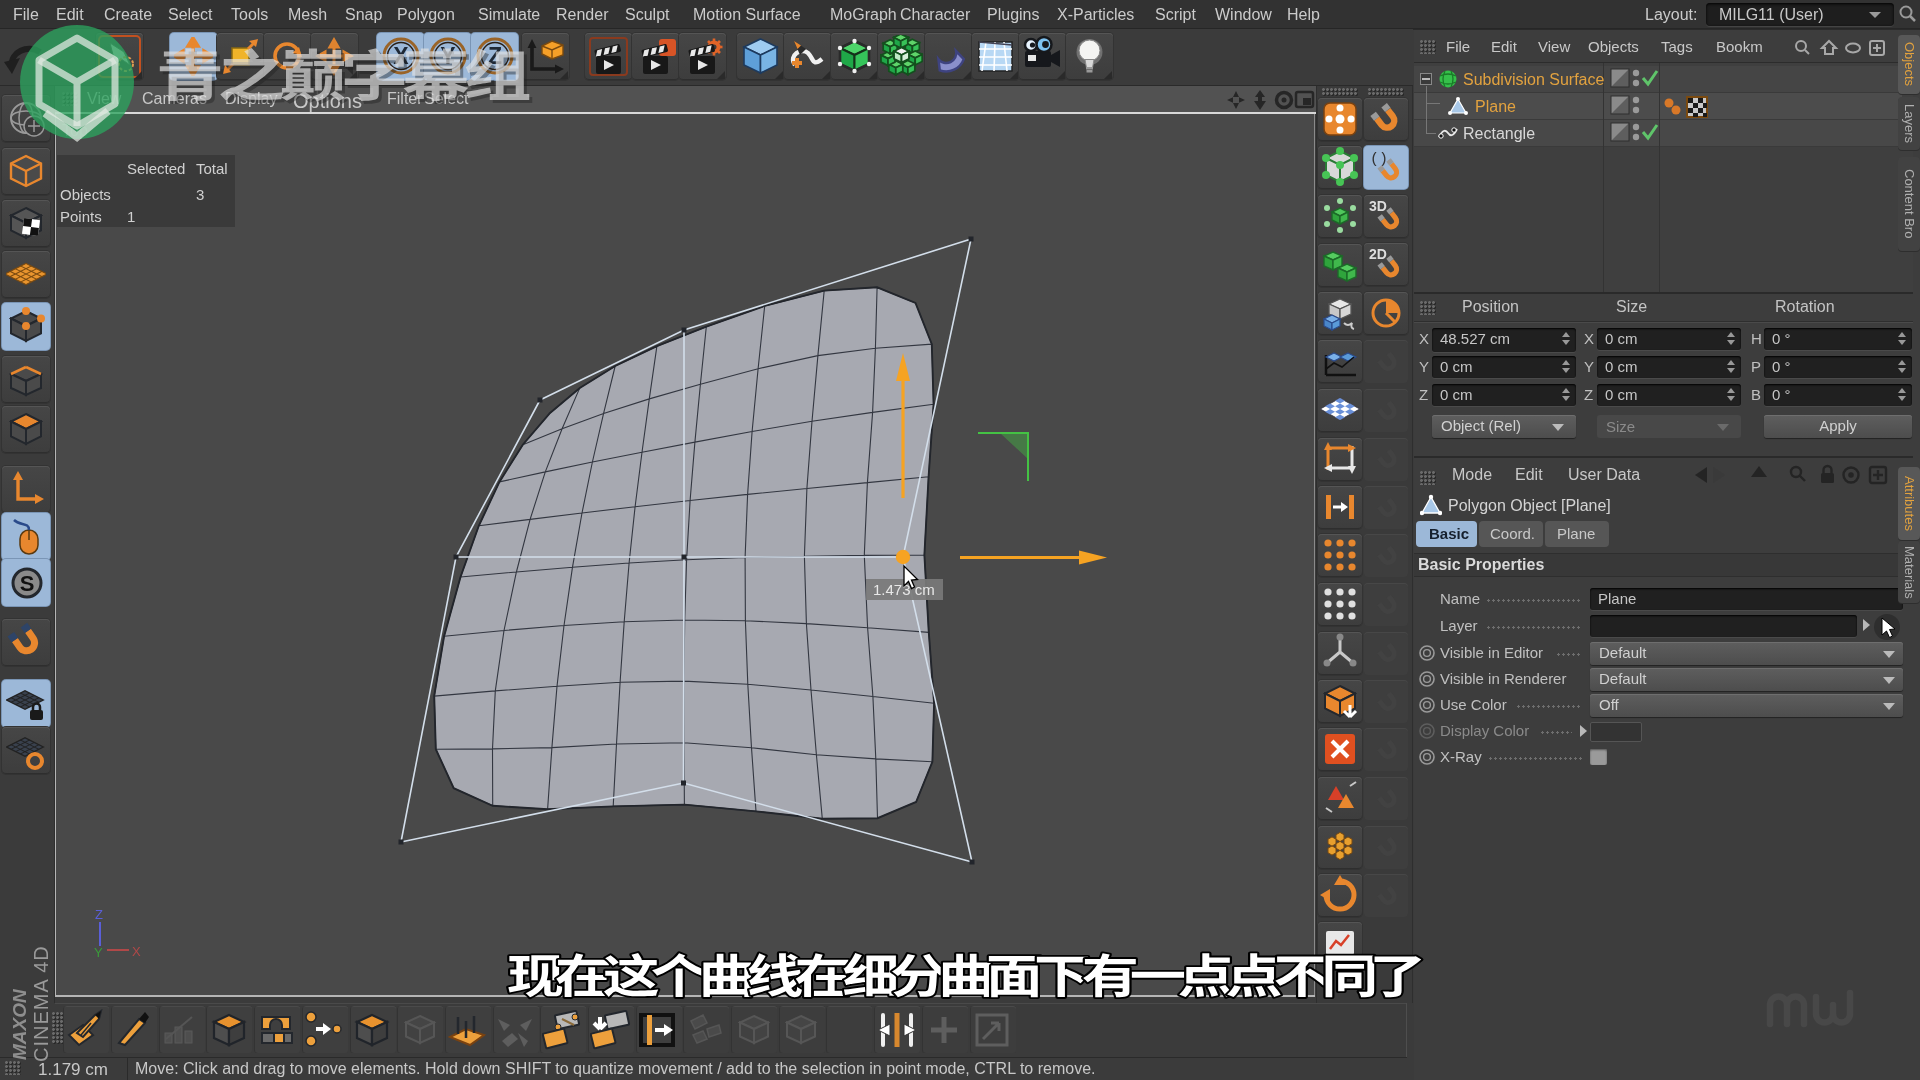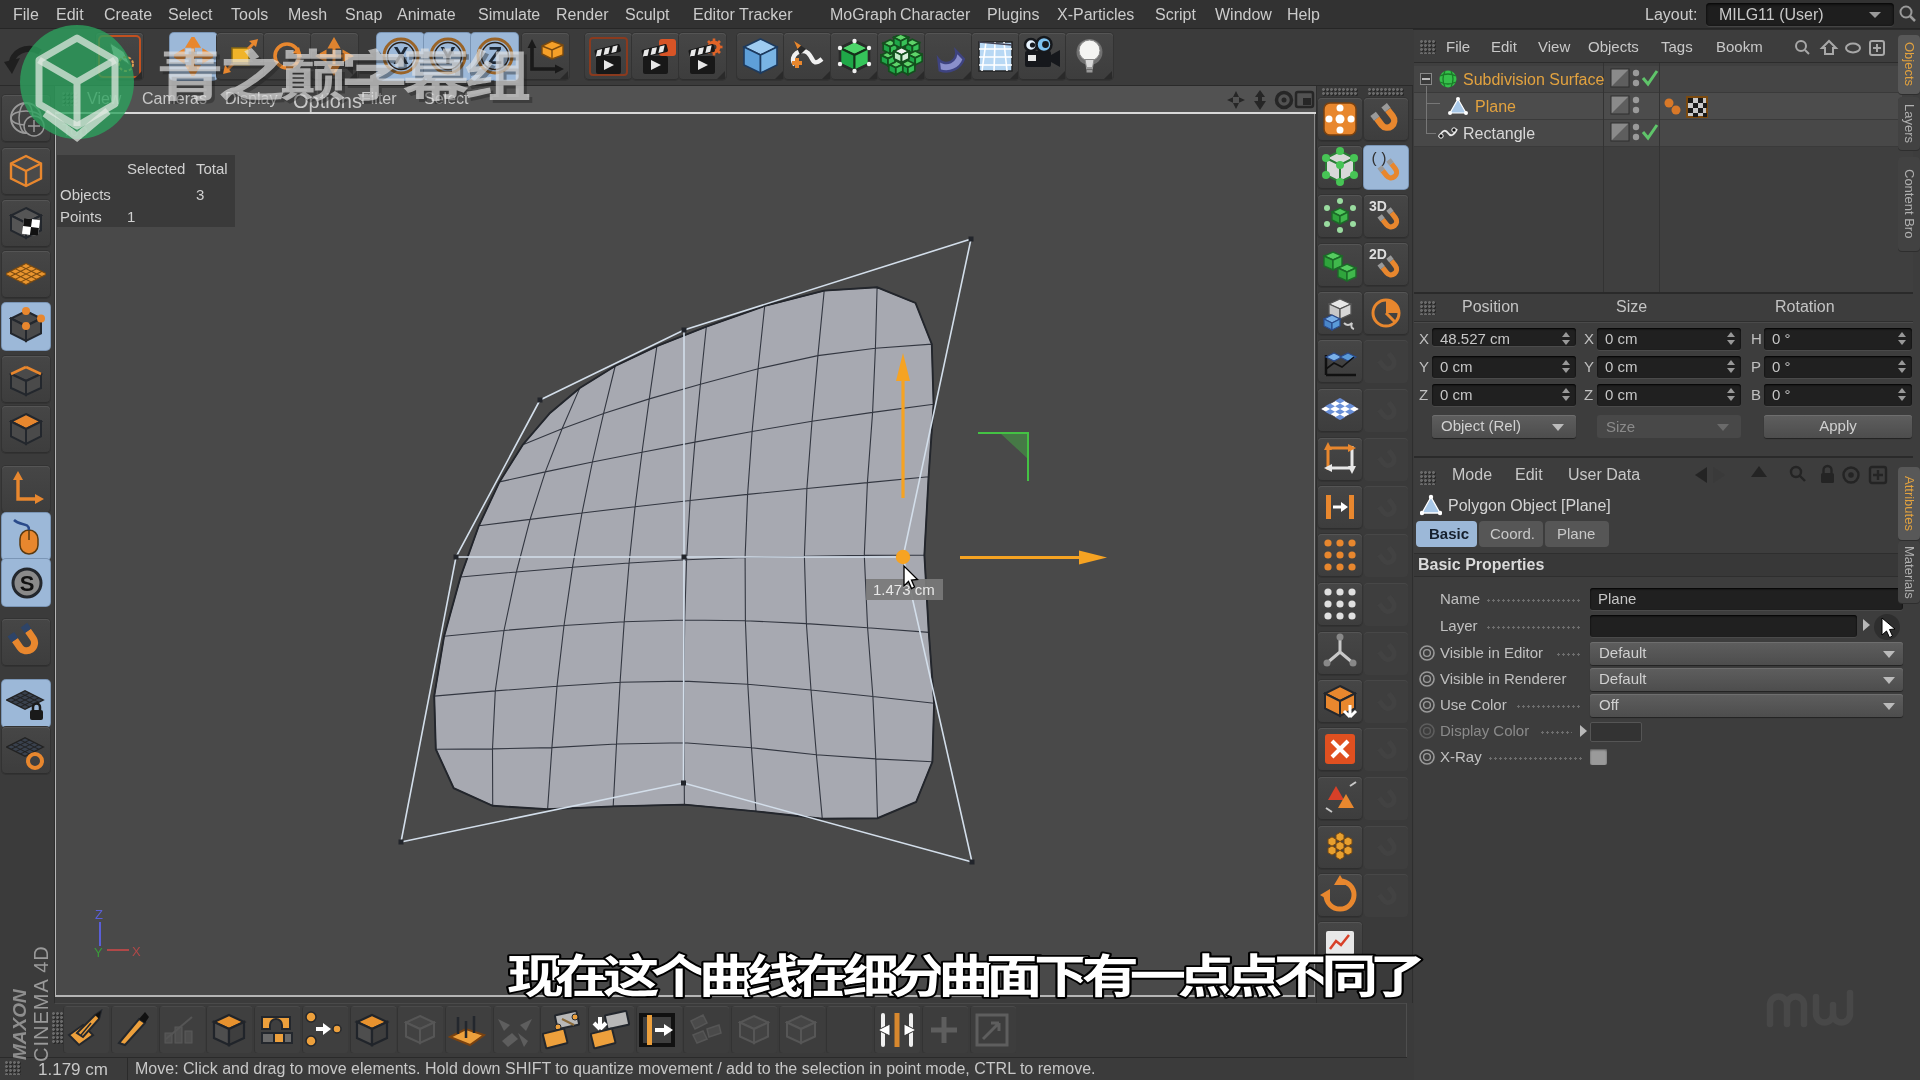--- a/index.html
+++ b/index.html
@@ -9,25 +9,25 @@
 .grip{position:absolute;width:16px;height:14px;background-image:radial-gradient(circle at 1.5px 1.5px,#6a6a6a 1.2px,transparent 1.6px),radial-gradient(circle at 1.5px 1.5px,#262626 1.2px,transparent 1.6px);background-size:4px 4px;background-position:0 0,1px 1px}
 </style></head><body>
 <div style="position:absolute;left:0px;top:0px;width:1920px;height:29px;background:#323232;border-bottom:1px solid #262626"></div>
 <div style="position:absolute;left:13px;top:6px;font-size:16px;color:#cbcbcb;font-weight:400;white-space:nowrap;">File</div>
 <div style="position:absolute;left:56px;top:6px;font-size:16px;color:#cbcbcb;font-weight:400;white-space:nowrap;">Edit</div>
 <div style="position:absolute;left:104px;top:6px;font-size:16px;color:#cbcbcb;font-weight:400;white-space:nowrap;">Create</div>
 <div style="position:absolute;left:168px;top:6px;font-size:16px;color:#cbcbcb;font-weight:400;white-space:nowrap;">Select</div>
 <div style="position:absolute;left:231px;top:6px;font-size:16px;color:#cbcbcb;font-weight:400;white-space:nowrap;">Tools</div>
 <div style="position:absolute;left:288px;top:6px;font-size:16px;color:#cbcbcb;font-weight:400;white-space:nowrap;">Mesh</div>
 <div style="position:absolute;left:345px;top:6px;font-size:16px;color:#cbcbcb;font-weight:400;white-space:nowrap;">Snap</div>
-<div style="position:absolute;left:397px;top:6px;font-size:16px;color:#cbcbcb;font-weight:400;white-space:nowrap;">Animate</div>
+<div style="position:absolute;left:397px;top:6px;font-size:16px;color:#cbcbcb;font-weight:400;white-space:nowrap;">Polygon</div>
 <div style="position:absolute;left:478px;top:6px;font-size:16px;color:#cbcbcb;font-weight:400;white-space:nowrap;">Simulate</div>
 <div style="position:absolute;left:556px;top:6px;font-size:16px;color:#cbcbcb;font-weight:400;white-space:nowrap;">Render</div>
 <div style="position:absolute;left:625px;top:6px;font-size:16px;color:#cbcbcb;font-weight:400;white-space:nowrap;">Sculpt</div>
-<div style="position:absolute;left:693px;top:6px;font-size:16px;color:#cbcbcb;font-weight:400;white-space:nowrap;">Editor Tracker</div>
+<div style="position:absolute;left:693px;top:6px;font-size:16px;color:#cbcbcb;font-weight:400;white-space:nowrap;">Motion Surface</div>
 <div style="position:absolute;left:830px;top:6px;font-size:16px;color:#cbcbcb;font-weight:400;white-space:nowrap;">MoGraph</div>
 <div style="position:absolute;left:900px;top:6px;font-size:16px;color:#cbcbcb;font-weight:400;white-space:nowrap;">Character</div>
 <div style="position:absolute;left:987px;top:6px;font-size:16px;color:#cbcbcb;font-weight:400;white-space:nowrap;">Plugins</div>
 <div style="position:absolute;left:1057px;top:6px;font-size:16px;color:#cbcbcb;font-weight:400;white-space:nowrap;">X-Particles</div>
 <div style="position:absolute;left:1155px;top:6px;font-size:16px;color:#cbcbcb;font-weight:400;white-space:nowrap;">Script</div>
 <div style="position:absolute;left:1215px;top:6px;font-size:16px;color:#cbcbcb;font-weight:400;white-space:nowrap;">Window</div>
 <div style="position:absolute;left:1287px;top:6px;font-size:16px;color:#cbcbcb;font-weight:400;white-space:nowrap;">Help</div>
 <div style="position:absolute;left:1645px;top:6px;font-size:16px;color:#cbcbcb;font-weight:400;white-space:nowrap;">Layout:</div>
 <div style="position:absolute;left:1706px;top:3px;width:188px;height:23px;background:#1e1e1e;border-radius:4px;box-shadow:inset 0 1px 3px #000,0 1px 0 #444"></div>
 <div style="position:absolute;left:1719px;top:6px;font-size:16px;color:#c8c8c8;font-weight:400;white-space:nowrap;">MILG11 (User)</div>
@@ -397,21 +397,21 @@
       <path d="M-13 -6.5 H13 M-13 0 H13 M-13 6.5 H13 M-6.5 -13 V13 M0 -13 V13 M6.5 -13 V13" stroke="#222" stroke-width="1.5"></path>
     </g>
     <circle cx="29" cy="31" r="7" fill="none" stroke="#e8872e" stroke-width="4"></circle>
   </svg>
 <div style="position:absolute;left:55px;top:86px;width:1261px;height:27px;background:#525252"></div>
 <div class="grip" style="left:62px;top:92px"></div>
 <div style="position:absolute;left:87px;top:90px;font-size:16px;color:#c8c8c8;font-weight:400;white-space:nowrap;">View</div>
 <div style="position:absolute;left:142px;top:90px;font-size:16px;color:#c8c8c8;font-weight:400;white-space:nowrap;">Cameras</div>
 <div style="position:absolute;left:225px;top:90px;font-size:16px;color:#c8c8c8;font-weight:400;white-space:nowrap;">Display</div>
 <div style="position:absolute;left:293px;top:90px;font-size:20px;color:#c8c8c8;font-weight:400;white-space:nowrap;">Options</div>
-<div style="position:absolute;left:361px;top:90px;font-size:16px;color:#c8c8c8;font-weight:400;white-space:nowrap;">Filter</div>
+<div style="position:absolute;left:387px;top:90px;font-size:16px;color:#c8c8c8;font-weight:400;white-space:nowrap;">Filter</div>
 <div style="position:absolute;left:424px;top:90px;font-size:16px;color:#c8c8c8;font-weight:400;white-space:nowrap;">Select</div>
 <svg style="position:absolute;left:1225px;top:89px;" width="95" height="22" viewBox="0 0 95 22">
     <g fill="#262626">
       <path d="M11 2 L14 8 L8 8 Z M11 20 L14 14 L8 14 Z M2 11 L8 8.2 L8 13.8 Z M20 11 L14 8.2 L14 13.8 Z"></path>
     </g>
     <g transform="translate(24,0)" fill="#262626">
       <path d="M11 1 L16 8 L6 8 Z"></path>
       <rect x="9" y="7" width="4" height="8"></rect>
       <path d="M11 21 L17 12 L5 12 Z"></path>
     </g>
@@ -873,21 +873,21 @@
     </g>
   </svg>
 <div style="position:absolute;left:1414px;top:292px;width:506px;height:164px;background:#3d3d3d;border-top:2px solid #2a2a2a"></div>
 <div class="grip" style="left:1420px;top:301px"></div>
 <div style="position:absolute;left:1462px;top:298px;font-size:16px;color:#c4c4c4;font-weight:400;white-space:nowrap;">Position</div>
 <div style="position:absolute;left:1616px;top:298px;font-size:16px;color:#c4c4c4;font-weight:400;white-space:nowrap;">Size</div>
 <div style="position:absolute;left:1775px;top:298px;font-size:16px;color:#c4c4c4;font-weight:400;white-space:nowrap;">Rotation</div>
 <div style="position:absolute;left:1414px;top:321px;width:506px;height:1px;background:#2e2e2e"></div>
 <div style="position:absolute;left:1414px;top:322px;width:506px;height:1px;background:#4a4a4a"></div>
 <div style="position:absolute;left:1419px;top:330px;font-size:15px;color:#c0c0c0;font-weight:400;white-space:nowrap;">X</div>
-<div class="fld" style="left:1432px;top:328px;width:144px;height:18px">48.527 cm</div>
+<div class="fld" style="left:1432px;top:328px;width:144px;height:24px">48.527 cm</div>
 <svg style="position:absolute;left:1562px;top:332px;" width="9" height="14" viewBox="0 0 9 14">
     <path d="M4 0 L8 5 L0 5 Z" fill="#999"></path>
     <path d="M4 13 L8 8 L0 8 Z" fill="#999"></path>
   </svg>
 <div style="position:absolute;left:1584px;top:330px;font-size:15px;color:#c0c0c0;font-weight:400;white-space:nowrap;">X</div>
 <div class="fld" style="left:1597px;top:328px;width:144px;height:22px">0 cm</div>
 <svg style="position:absolute;left:1727px;top:332px;" width="9" height="14" viewBox="0 0 9 14">
     <path d="M4 0 L8 5 L0 5 Z" fill="#999"></path>
     <path d="M4 13 L8 8 L0 8 Z" fill="#999"></path>
   </svg>

